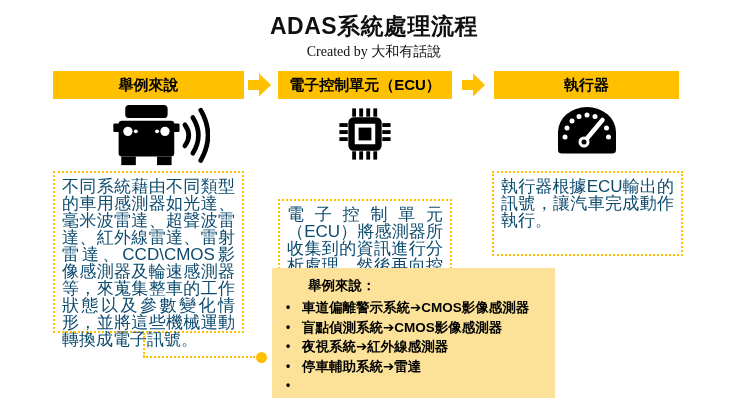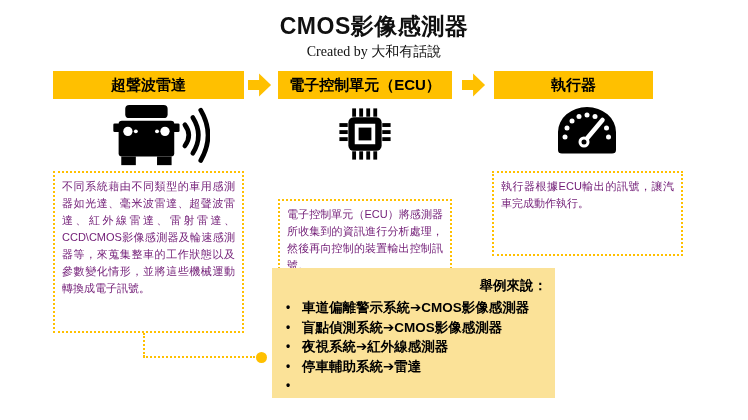--- a/index.html
+++ b/index.html
@@ -16,58 +16,58 @@
     font-family:"Liberation Serif","DejaVu Serif",serif;
     font-size:14px;font-weight:normal;color:#101010;
   }
   .header-box{
     position:absolute;top:71px;height:28px;background:#FFC000;
     display:flex;align-items:center;justify-content:center;
     font-size:15px;font-weight:bold;color:#000;
   }
   .hb1{left:53px;width:191px;}
   .hb2{left:278px;width:174px;}
-  .hb3{left:494px;width:159px;}
+  .hb3{left:494px;width:185px;}
   .flow-arrow{position:absolute;top:72px;width:24px;height:26px;}
   .fa1{left:248px;}
   .fa2{left:462px;}
   .stage-icon{position:absolute;}
   .icon-car{left:112px;top:103px;width:98px;height:66px;}
   .icon-chip{left:333px;top:101px;width:64px;height:66px;}
   .icon-gauge{left:555px;top:105px;width:64px;height:50px;}
   .desc-box{
     position:absolute;top:171px;box-sizing:border-box;
     border:2px dotted #FFC000;background:#fff;
-    padding:5px 7px;font-size:11px;line-height:17px;
-    text-align:justify;text-align-last:left;color:#701a75;
+    padding:5px 7px;font-size:17px;line-height:17px;
+    text-align:justify;text-align-last:left;color:#0c4a6e;
   }
   .db1{left:53px;width:191px;height:162px;}
   .db2{left:278px;width:174px;height:86px;margin-top:28px;}
   .db3{left:492px;width:191px;height:85px;}
   .conn-v{position:absolute;left:143px;top:333px;width:0;height:24px;border-left:2px dotted #FFC000;}
   .conn-h{position:absolute;left:143px;top:356px;width:112px;height:0;border-top:2px dotted #FFC000;}
   .conn-dot{position:absolute;left:256px;top:352px;width:11px;height:11px;border-radius:50%;background:#FFC000;}
   .example-box{
     position:absolute;left:272px;top:268px;width:283px;height:130px;
     box-sizing:border-box;background:#FBE298;padding:9px 8px 0 10px;
   }
-  .example-title{font-size:13.5px;font-weight:bold;margin:0 0 3px 26px;text-align:right;}
+  .example-title{font-size:13.5px;font-weight:bold;margin:0 0 3px 26px;}
   .example-list{list-style:none;margin:0;padding:0;}
   .example-item{display:flex;font-size:13.5px;font-weight:bold;line-height:19.5px;}
   .example-item .bullet{flex:none;width:12px;margin-right:8px;text-align:center;font-size:12px;}
 </style>
 </head>
 <body>
 
 <div class="canvas">
 
-  <div class="title">CMOS影像感測器</div>
+  <div class="title">ADAS系統處理流程</div>
   <div class="subtitle">Created by 大和有話說</div>
 
-  <div class="header-box hb1">超聲波雷達</div>
+  <div class="header-box hb1">舉例來說</div>
   <div class="header-box hb2">電子控制單元（ECU）</div>
   <div class="header-box hb3">執行器</div>
 
   <svg class="flow-arrow fa1" viewBox="0 0 26 27">
     <polygon points="0,8 12,8 12,1 25,13.5 12,26 12,19 0,19" fill="#FFC000"></polygon>
   </svg>
   <svg class="flow-arrow fa2" viewBox="0 0 26 27">
     <polygon points="0,8 12,8 12,1 25,13.5 12,26 12,19 0,19" fill="#FFC000"></polygon>
   </svg>
 

